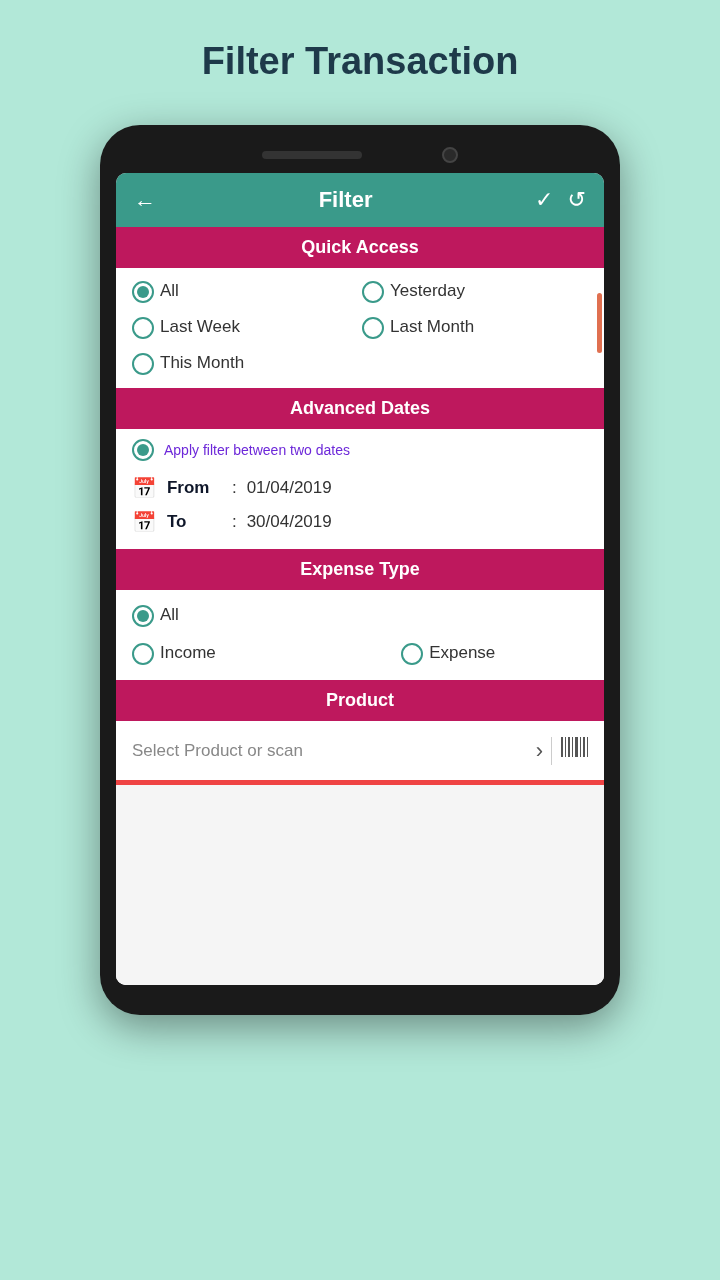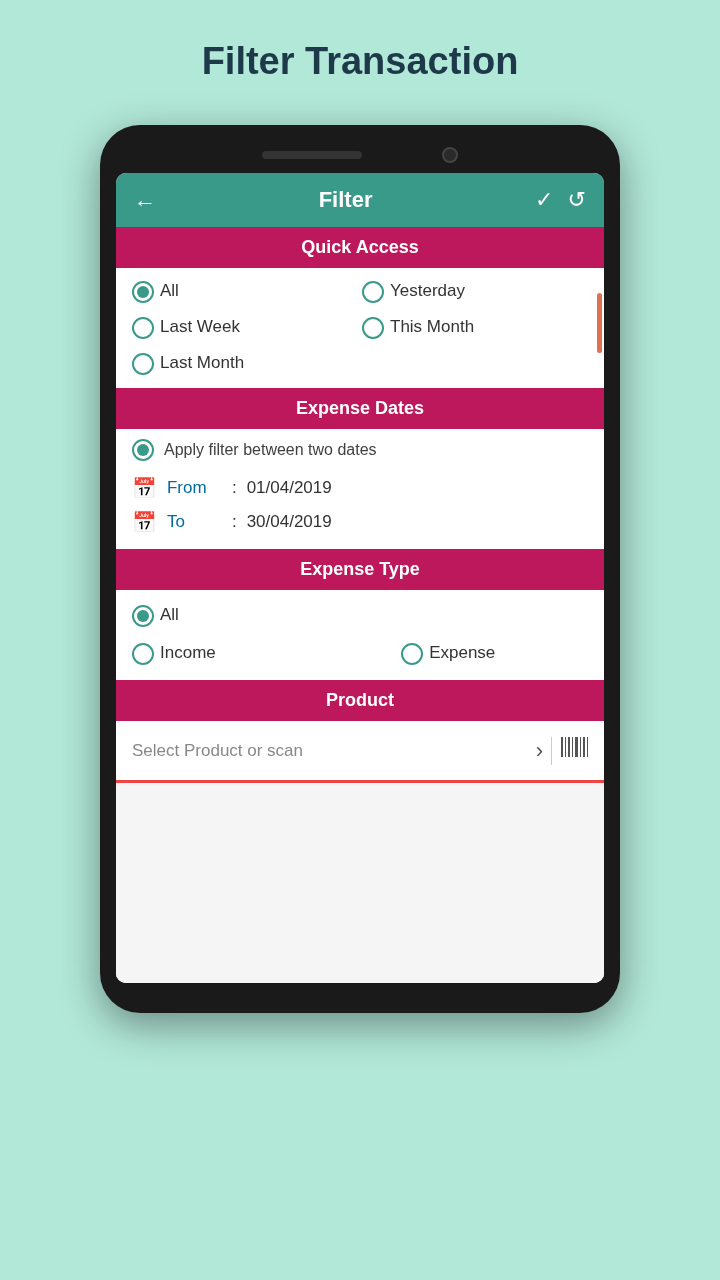--- a/index.html
+++ b/index.html
@@ -159,52 +159,52 @@
     
     .dates-body {
       padding: 10px 16px;
       background: white;
     }
 
     .apply-filter-row {
       display: flex;
       align-items: center;
       gap: 10px;
-      font-size: 16px;
-      color: #404040;
+      font-size: 14px;
+      color: #6d28d9;
       padding-bottom: 10px;
     }
 
     .date-row {
       display: flex;
       align-items: center;
       gap: 10px;
       font-size: 17px;
       color: #333;
       padding: 5px 0;
     }
 
     .date-label {
-      color: #0369a1;
-      font-weight: 400;
+      color: #0f172a;
+      font-weight: 700;
       min-width: 55px;
     }
 
     .calendar-icon {
       font-size: 20px;
     }
 
     
     .product-row {
       display: flex;
       align-items: center;
       justify-content: space-between;
       padding: 14px 16px;
       background: white;
-      border-bottom: 3px solid #ef4444;
+      border-bottom: 5px solid #ef4444;
     }
 
     .product-select-text {
       font-size: 17px;
       color: #888;
     }
 
     .product-actions {
       display: flex;
       align-items: center;
@@ -284,29 +284,29 @@
           <div class="radio-item">
             <div class="radio-circle"></div>
             <span>Yesterday</span>
           </div>
           <div class="radio-item">
             <div class="radio-circle"></div>
             <span>Last Week</span>
           </div>
           <div class="radio-item">
             <div class="radio-circle"></div>
+            <span>Last Month</span>
+          </div>
+          <div class="radio-item">
+            <div class="radio-circle"></div>
             <span>This Month</span>
           </div>
-          <div class="radio-item">
-            <div class="radio-circle"></div>
-            <span>Last Month</span>
-          </div>
-        </div>
-
-        <div class="section-header">Expense Dates</div>
+        </div>
+
+        <div class="section-header">Advanced Dates</div>
         <div class="dates-body">
           <div class="apply-filter-row">
             <div class="radio-circle checked"></div>
             <span>Apply filter between two dates</span>
           </div>
           <div class="date-row">
             <span class="calendar-icon">📅</span>
             <span class="date-label">From</span>
             <span>:</span>
             <span>01/04/2019</span>

